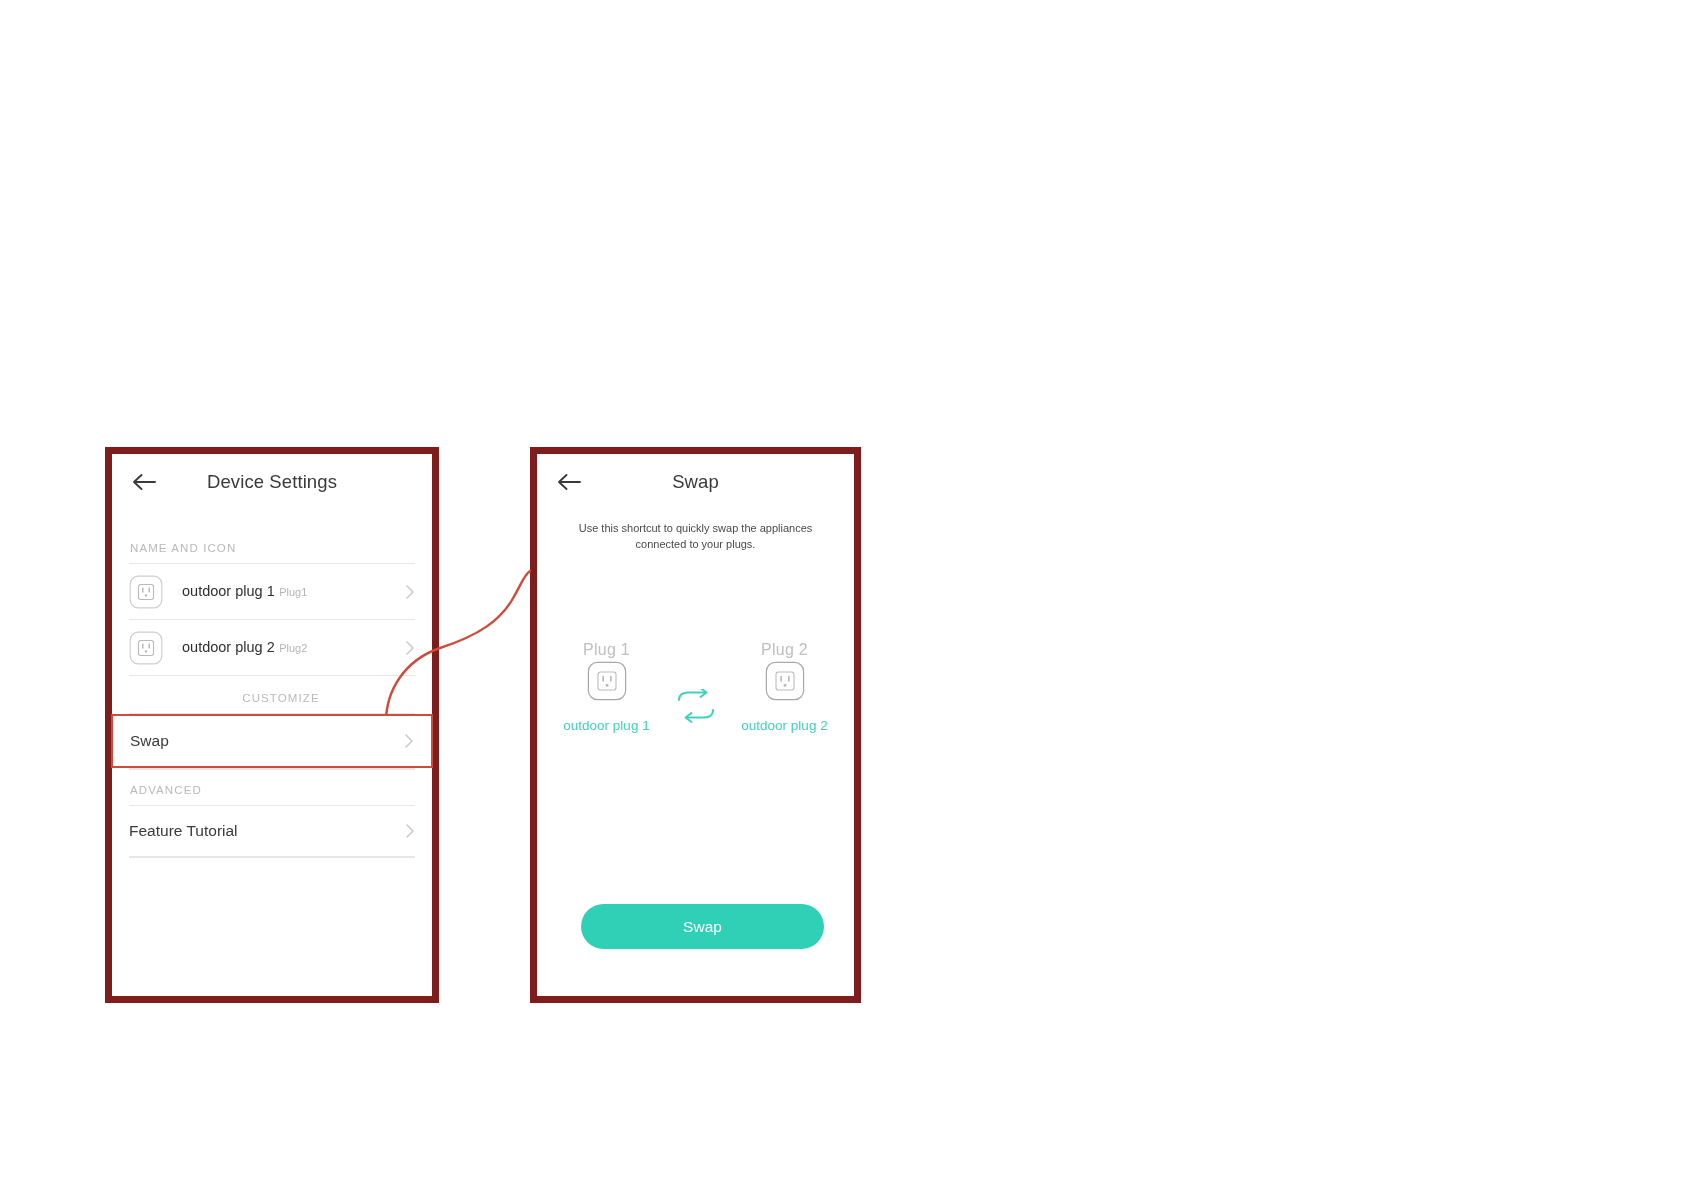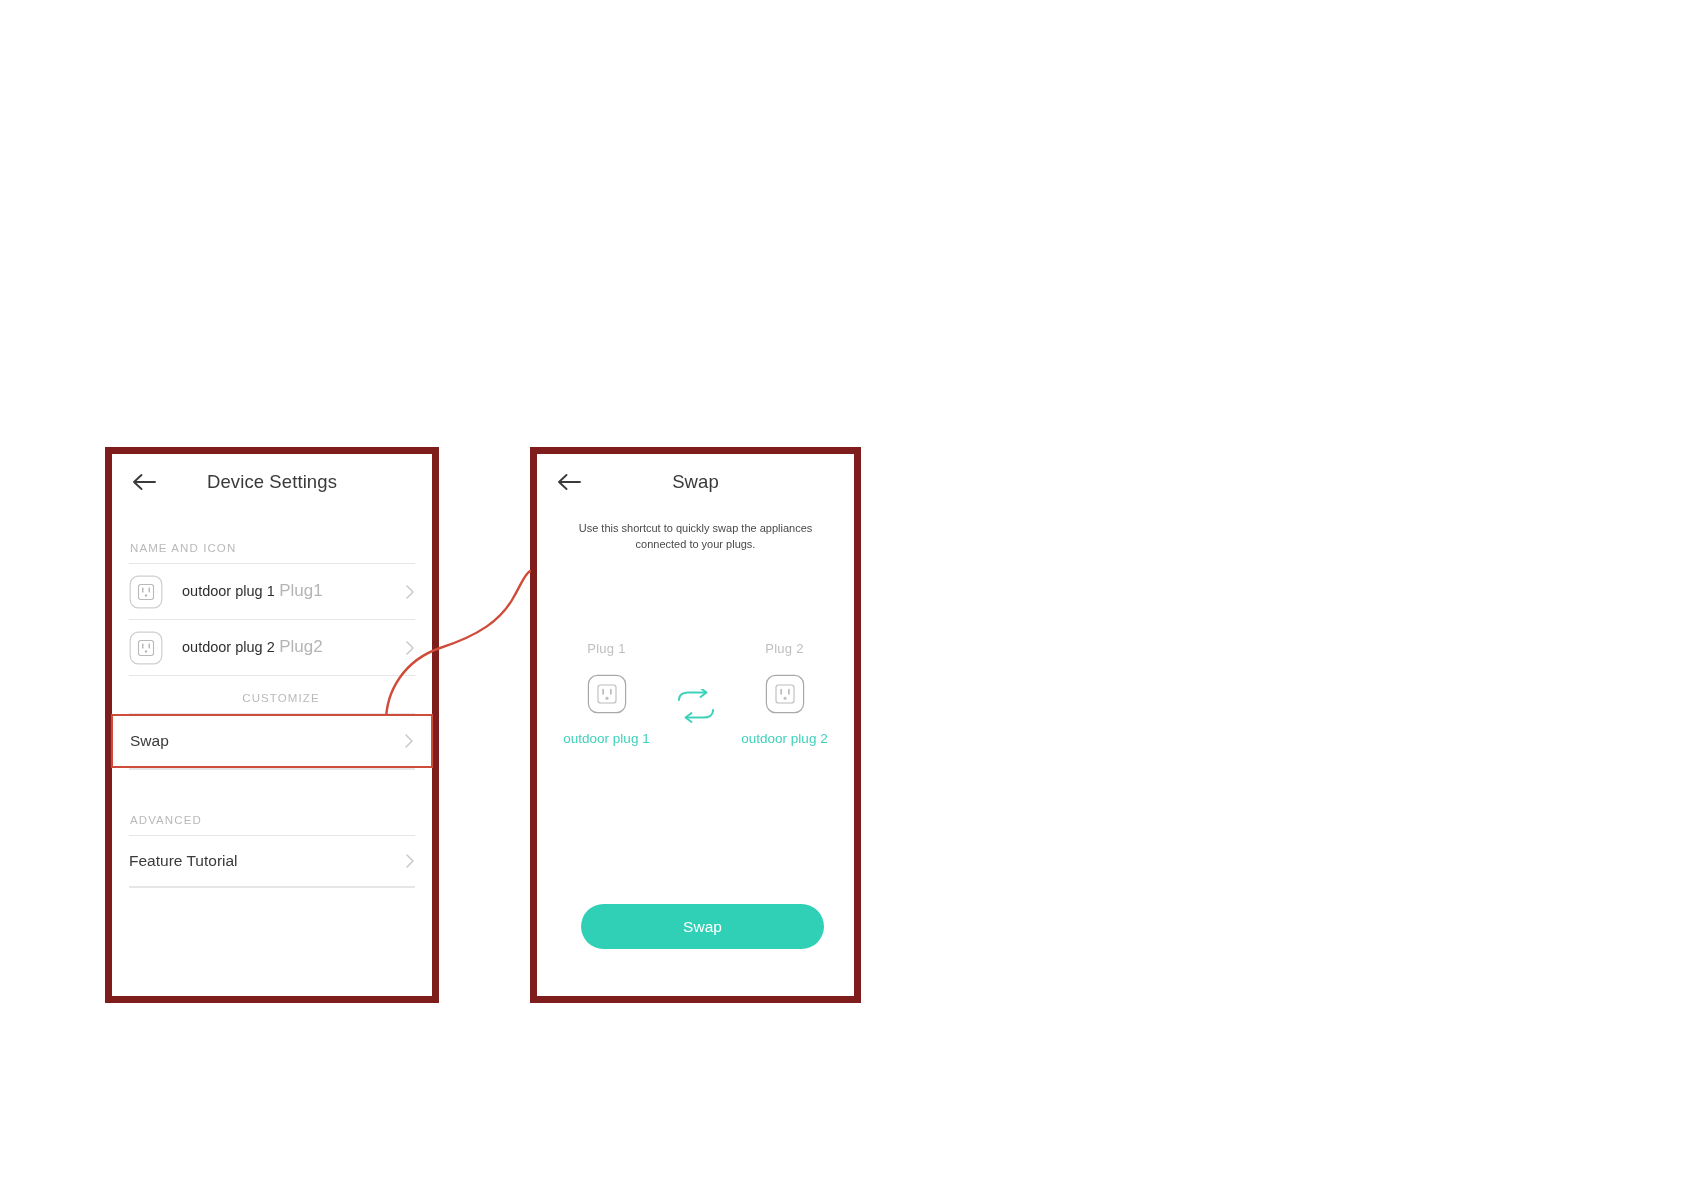--- a/index.html
+++ b/index.html
@@ -64,21 +64,21 @@
 
   
   .section-label {
     font-size: 11.5px;
     letter-spacing: 1.1px;
     color: #b9b9b9;
     padding: 0 0 9px 18px;
   }
   .sec-gap-1 { margin-top: 32px; }
   .sec-gap-2 { margin-top: 16px; text-align: center; }
-  .sec-gap-3 { margin-top: 44px; }
+  .sec-gap-3 { margin-top: 14px; }
 
   .divider {
     height: 1px;
     background: #e6e6e6;
     margin: 0 17px;
   }
 
   
   .device-row {
     position: relative;
@@ -97,21 +97,21 @@
     align-items: center;
     justify-content: center;
   }
   .device-text { flex: 1 1 auto; min-width: 0; }
   .device-name {
     font-size: 14.5px;
     color: #2f2f2f;
     line-height: 1.25;
   }
   .device-sub {
-    font-size: 17px;
+    font-size: 11px;
     color: #b5b5b5;
     margin-top: 16px;
     line-height: 1.2;
   }
 
   
   .plain-row {
     position: relative;
     display: flex;
     align-items: center;
@@ -179,24 +179,24 @@
     margin-top: 88px;
     display: flex;
     align-items: flex-start;
     justify-content: center;
   }
   .plug-col {
     width: 108px;
     text-align: center;
   }
   .plug-caption {
-    font-size: 13px;
+    font-size: 16px;
     color: #bfbfbf;
     letter-spacing: .3px;
-    margin-bottom: 18px;
+    margin-bottom: 2px;
   }
   .plug-big {
     width: 40px;
     height: 40px;
     margin: 0 auto;
     display: flex;
     align-items: center;
     justify-content: center;
   }
   .plug-name {

